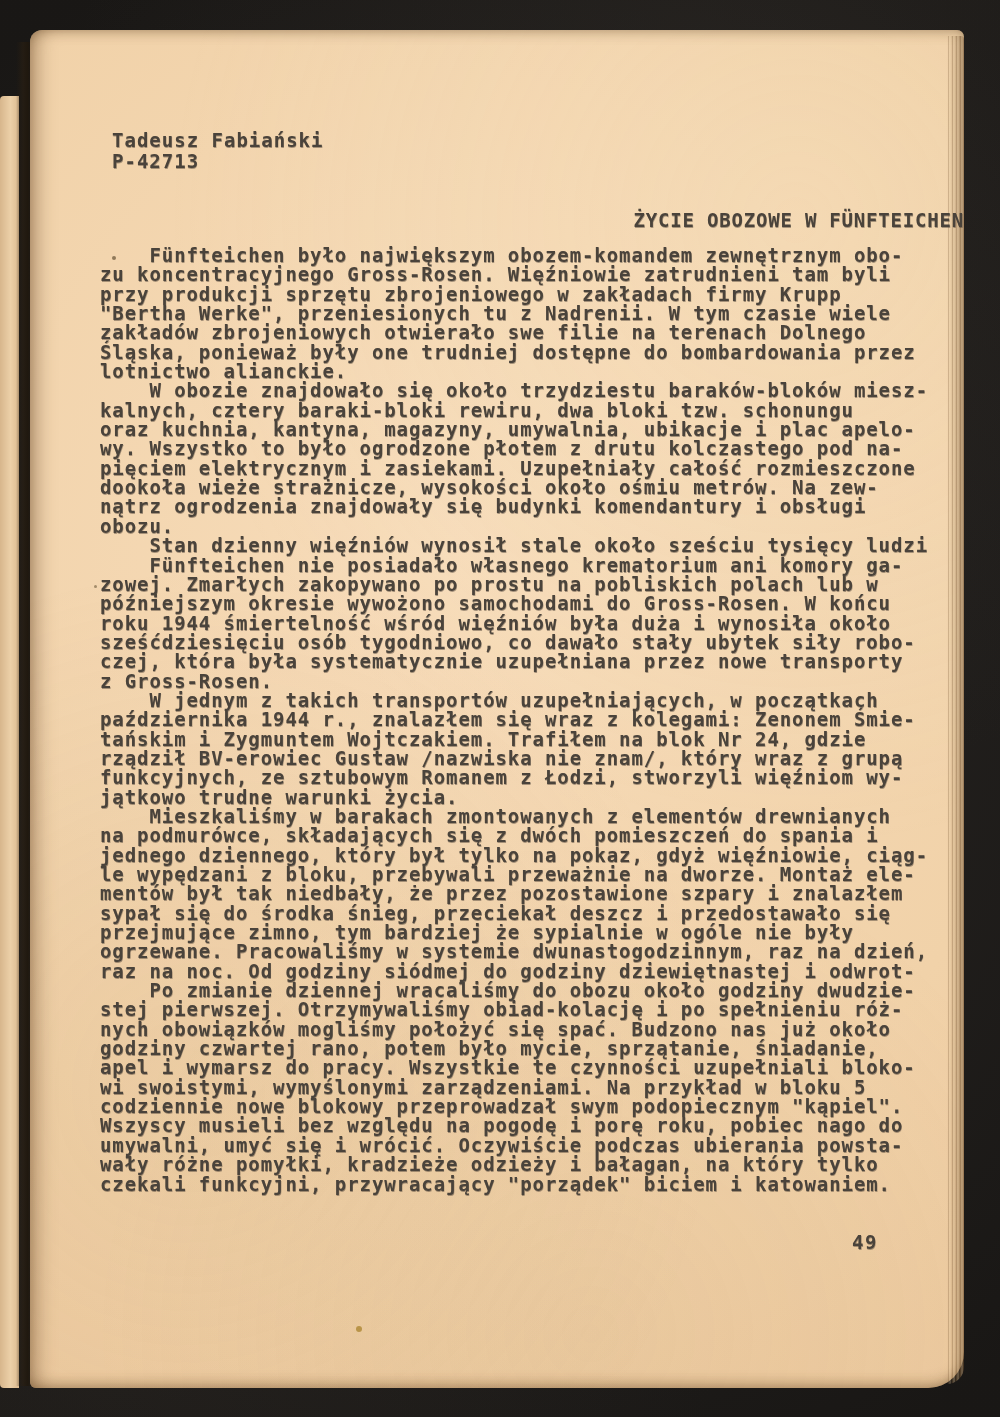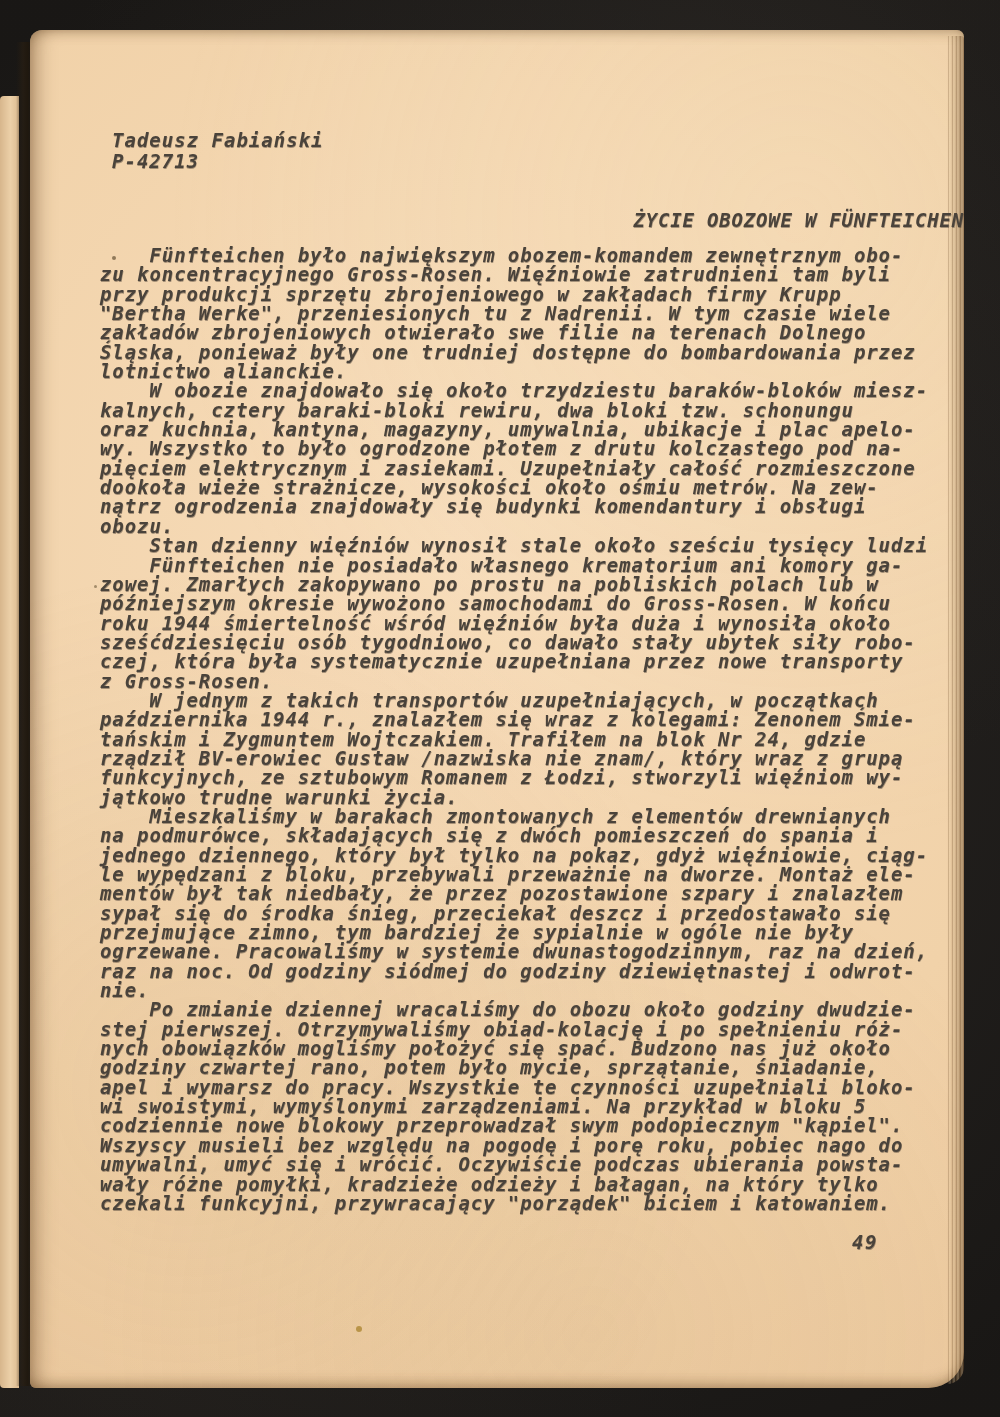--- a/index.html
+++ b/index.html
@@ -53,21 +53,21 @@
     position:absolute; right:0; top:6px; bottom:4px; width:17px;
     border-radius:0 7px 36px 0; pointer-events:none;
     background:
       repeating-linear-gradient(90deg,
         rgba(125,95,60,0) 0 1px, rgba(125,95,60,0.28) 1px 2.5px,
         rgba(245,220,180,0.22) 2.5px 4px),
       linear-gradient(90deg, rgba(139,105,66,0) 0%, rgba(139,105,66,0.25) 45%,
         rgba(110,80,48,0.55) 100%);
   }
   .typed { color: var(--ink,#4a433b); font-weight:700;
-           text-shadow: 0.4px 0.5px 0.4px rgba(70,60,50,0.45); font-style: italic; }
+           text-shadow: 0.4px 0.5px 0.4px rgba(70,60,50,0.45); }
   .author-block { position:absolute; left:82px; top:100px;
                   font-size:19px; line-height:21px; letter-spacing:1px; }
   .page-title { position:absolute; left:16px; right:0; top:179px; text-align:right;
                 font-size:19px; letter-spacing:0.8px; }
   .doc-body { position:absolute; left:70px; top:216px; }
   .bodyline { white-space:pre; font-size:19px; height:19.35px; line-height:19.35px;
               letter-spacing:0.92px; }
   .page-number { position:absolute; left:822px; top:1201px;
                  font-size:19px; letter-spacing:1.6px; }
   .stain { position:absolute; border-radius:50%; pointer-events:none; }
@@ -126,21 +126,20 @@
       <div class="bodyline">jątkowo trudne warunki życia.</div>
       <div class="bodyline">    Mieszkaliśmy w barakach zmontowanych z elementów drewnianych</div>
       <div class="bodyline">na podmurówce, składających się z dwóch pomieszczeń do spania i</div>
       <div class="bodyline">jednego dziennego, który był tylko na pokaz, gdyż więźniowie, ciąg-</div>
       <div class="bodyline">le wypędzani z bloku, przebywali przeważnie na dworze. Montaż ele-</div>
       <div class="bodyline">mentów był tak niedbały, że przez pozostawione szpary i znalazłem</div>
       <div class="bodyline">sypał się do środka śnieg, przeciekał deszcz i przedostawało się</div>
       <div class="bodyline">przejmujące zimno, tym bardziej że sypialnie w ogóle nie były</div>
       <div class="bodyline">ogrzewane. Pracowaliśmy w systemie dwunastogodzinnym, raz na dzień,</div>
       <div class="bodyline">raz na noc. Od godziny siódmej do godziny dziewiętnastej i odwrot-</div>
-      <div class="bodyline">nie.</div>
       <div class="bodyline">    Po zmianie dziennej wracaliśmy do obozu około godziny dwudzie-</div>
       <div class="bodyline">stej pierwszej. Otrzymywaliśmy obiad-kolację i po spełnieniu róż-</div>
       <div class="bodyline">nych obowiązków mogliśmy położyć się spać. Budzono nas już około</div>
       <div class="bodyline">godziny czwartej rano, potem było mycie, sprzątanie, śniadanie,</div>
       <div class="bodyline">apel i wymarsz do pracy. Wszystkie te czynności uzupełniali bloko-</div>
       <div class="bodyline">wi swoistymi, wymyślonymi zarządzeniami. Na przykład w bloku 5</div>
       <div class="bodyline">codziennie nowe blokowy przeprowadzał swym podopiecznym "kąpiel".</div>
       <div class="bodyline">Wszyscy musieli bez względu na pogodę i porę roku, pobiec nago do</div>
       <div class="bodyline">umywalni, umyć się i wrócić. Oczywiście podczas ubierania powsta-</div>
       <div class="bodyline">wały różne pomyłki, kradzieże odzieży i bałagan, na który tylko</div>

